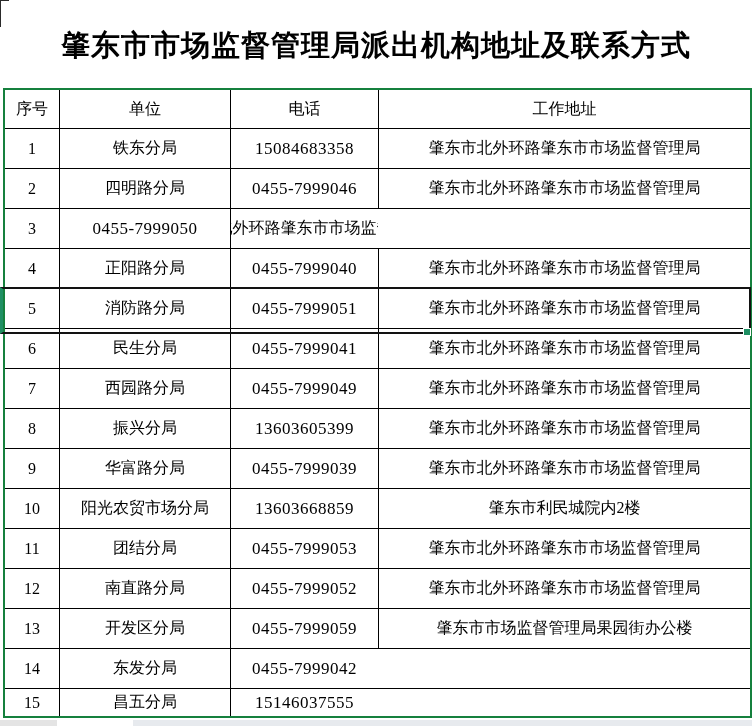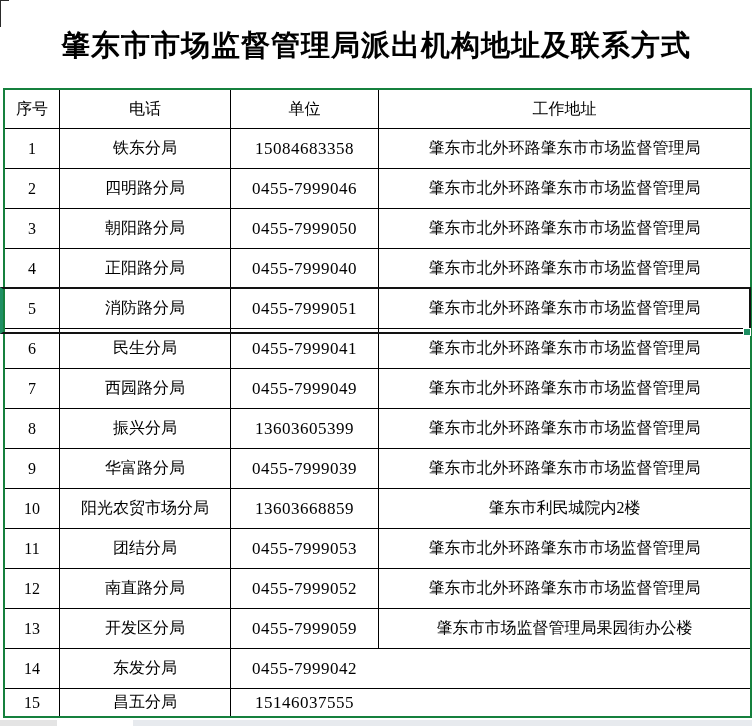--- a/index.html
+++ b/index.html
@@ -47,42 +47,41 @@
 
   <div class="artifact-v"></div>
   <div class="artifact-h"></div>
 
   <div class="title">肇东市市场监督管理局派出机构地址及联系方式</div>
 
   <div class="sheet">
 
     <div class="row header">
       <div class="cell">序号</div>
+      <div class="cell">单位</div>
       <div class="cell">电话</div>
-      <div class="cell">单位</div>
       <div class="cell">工作地址</div>
     </div>
 
     <div class="row">
       <div class="cell c-num">1</div>
       <div class="cell">铁东分局</div>
       <div class="cell c-phone">15084683358</div>
       <div class="cell">肇东市北外环路肇东市市场监督管理局</div>
     </div>
 
     <div class="row">
       <div class="cell c-num">2</div>
       <div class="cell">四明路分局</div>
       <div class="cell c-phone">0455-7999046</div>
       <div class="cell">肇东市北外环路肇东市市场监督管理局</div>
     </div>
 
     <div class="row">
       <div class="cell c-num">3</div>
-      <div class="cell">朝阳路分局</div>
       <div class="cell c-phone">0455-7999050</div>
       <div class="cell">肇东市北外环路肇东市市场监督管理局</div>
     </div>
 
     <div class="row">
       <div class="cell c-num">4</div>
       <div class="cell">正阳路分局</div>
       <div class="cell c-phone">0455-7999040</div>
       <div class="cell">肇东市北外环路肇东市市场监督管理局</div>
     </div>

